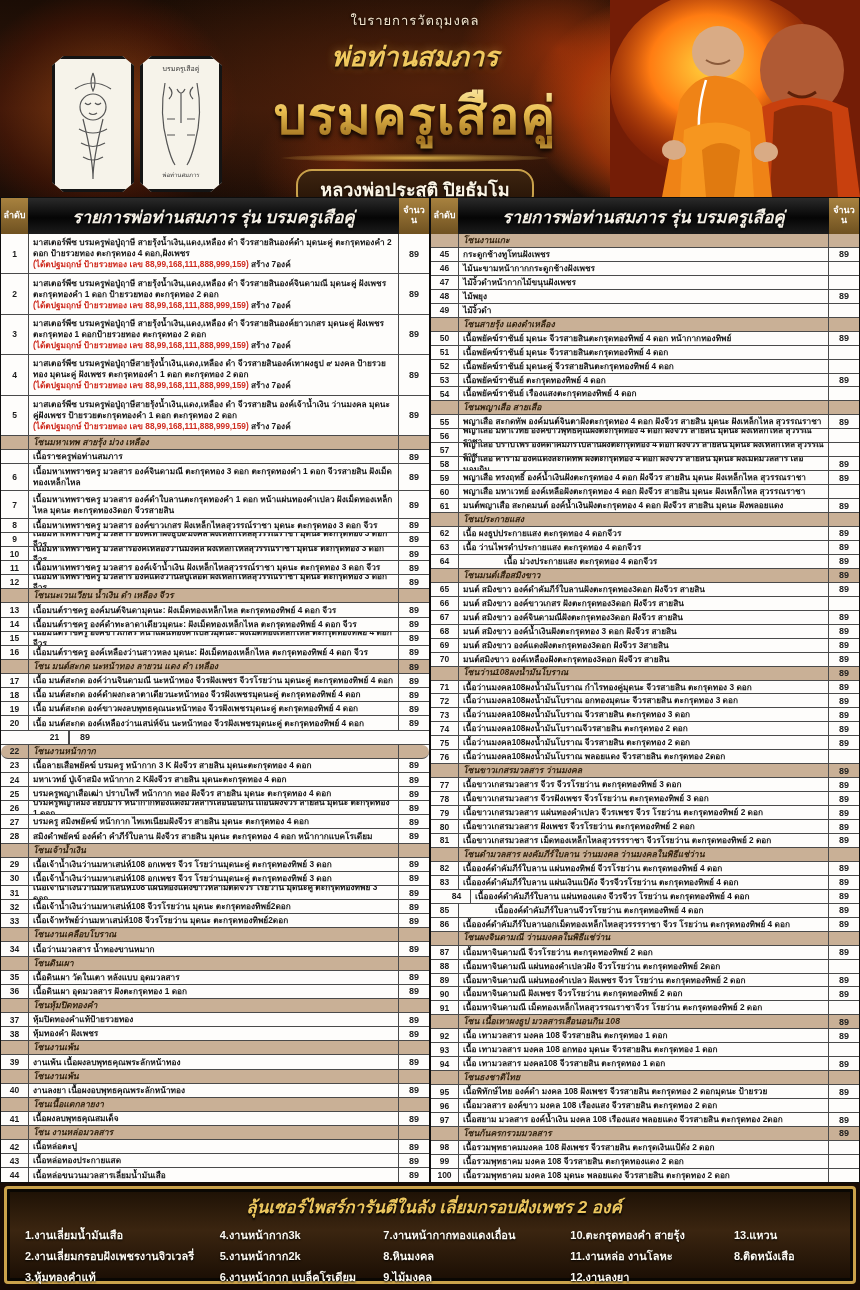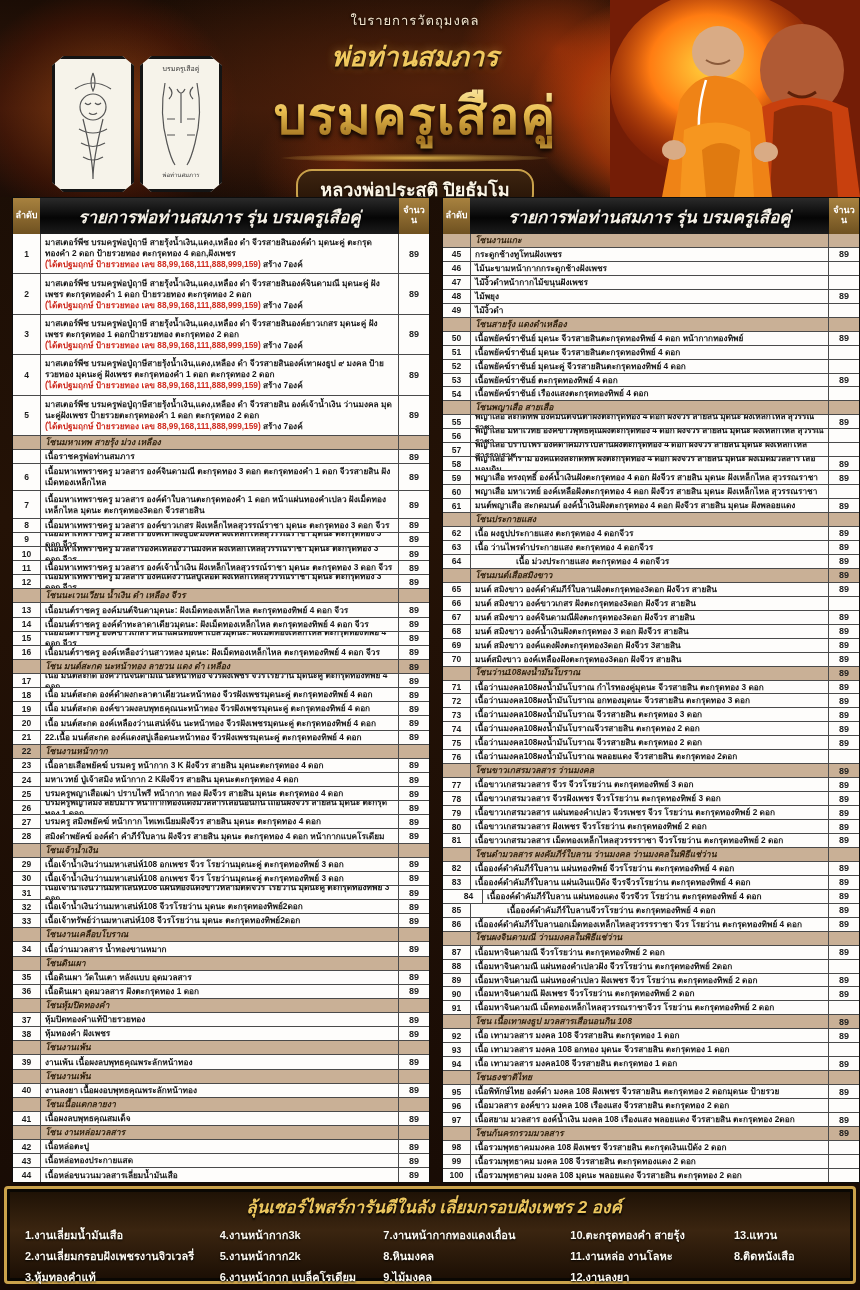--- a/index.html
+++ b/index.html
@@ -35,21 +35,21 @@
   .amulets{position:absolute;left:52px;top:56px;display:flex;gap:6px;}
   .amulet{width:76px;height:130px;background:#f6f3ea;border:3px solid #141414;
     clip-path:polygon(14% 0,86% 0,100% 7%,100% 93%,86% 100%,14% 100%,0 93%,0 7%);
     box-shadow:0 0 12px rgba(255,200,120,.25);}
   .amulet svg{width:100%;height:100%;}
   
   .monks{position:absolute;right:0;top:0;width:250px;height:197px;}
   .monks svg{width:100%;height:100%;}
   
   .tables{position:absolute;top:197px;left:0;width:860px;height:986px;display:flex;}
-  .tcol{width:430px;height:100%;display:flex;flex-direction:column;border:1px solid #0d0d0d;box-sizing:border-box;margin-left:12px;}
+  .tcol{width:430px;height:100%;display:flex;flex-direction:column;border:1px solid #0d0d0d;box-sizing:border-box;}
   .thead{display:flex;height:36px;flex:0 0 36px;}
   .h-no,.h-qty{width:27px;flex:0 0 27px;display:flex;align-items:center;justify-content:center;
     background:linear-gradient(180deg,#a8823f,#6f5120);color:#fff;font-size:9px;font-weight:bold;
     line-break:anywhere;overflow-wrap:anywhere;text-align:center;line-height:1.1;padding:0 2px;box-sizing:border-box;}
   .h-qty{width:30px;flex:0 0 30px;}
   .h-title{flex:1;display:flex;align-items:center;justify-content:center;
     background:linear-gradient(180deg,#2a2a2a,#050505 55%,#1c1c1c);color:#f5f0e6;
     font-size:17px;font-weight:bold;font-style:italic;text-shadow:0 1px 2px #000;}
   .tbody{flex:1;display:flex;flex-direction:column;min-height:0;background:#fff;}
   .trow{display:flex;min-height:0;overflow:hidden;border-bottom:1px solid #4a4a4a;background:#fefdfb;}
@@ -331,28 +331,25 @@
             </div>
             <div class="c-qty">89</div>
           </div>
           <div class="trow" style="flex: 1 1 0px;">
             <div class="c-no">20</div>
             <div class="c-txt">
               <span>เนื้อ มนต์สะกด องค์เหลืองว่านเสน่ห์จัน นะหน้าทอง จีวรฝังเพชรมุดนะคู่ ตะกรุดทองทิพย์ 4 ดอก</span>
             </div>
             <div class="c-qty">89</div>
           </div>
-          <div class="trow" style="flex: 1 1 0px;">
+          <div class="trow" style="flex: 1 1 0px; padding-left: 40px;">
             <div class="c-no">21</div>
-            <div class="c-txt">
-              <span>22.เนื้อ มนต์สะกด องค์แดงสบู่เลือดนะหน้าทอง จีวรฝังเพชรมุดนะคู่ ตะกรุดทองทิพย์ 4 ดอก</span>
-            </div>
-            <div class="c-qty">89</div>
-          </div>
-          <div class="trow section" style="flex: 1 1 0px;">
+            <div class="c-qty">89</div>
+          </div>
+          <div class="trow section" style="flex: 1 1 0px; border-radius: 7px;">
             <div class="c-no">22</div>
             <div class="c-txt">
               <span>โซนงานหน้ากาก</span>
             </div>
             <div class="c-qty"></div>
           </div>
           <div class="trow" style="flex: 1 1 0px;">
             <div class="c-no">23</div>
             <div class="c-txt">
               <span>เนื้อลายเสือพยัคฆ์ บรมครู หน้ากาก 3 K ฝังจีวร สายสิน มุดนะตะกรุดทอง 4 ดอก</span>

